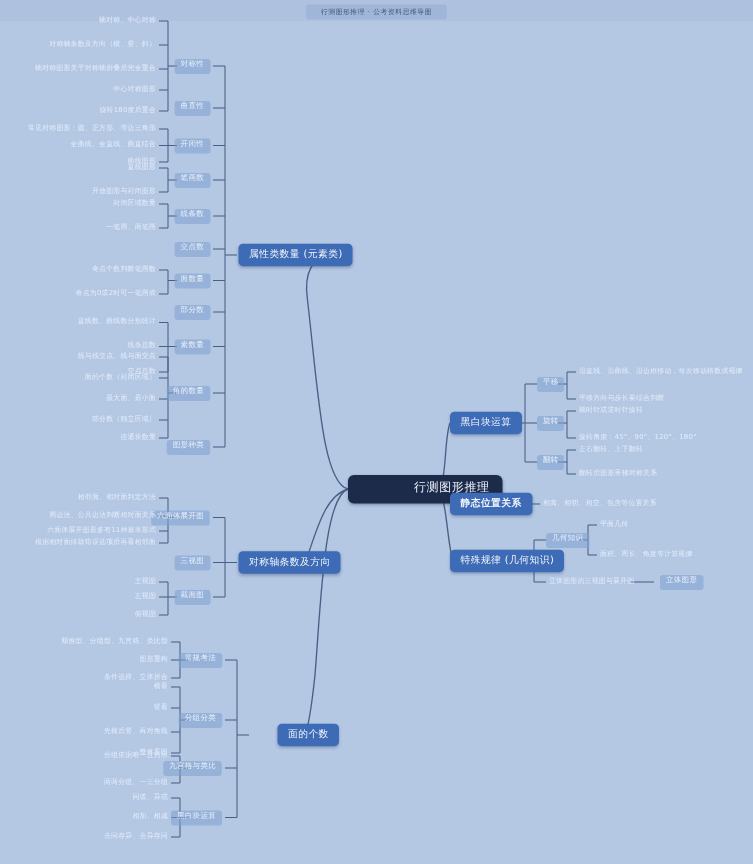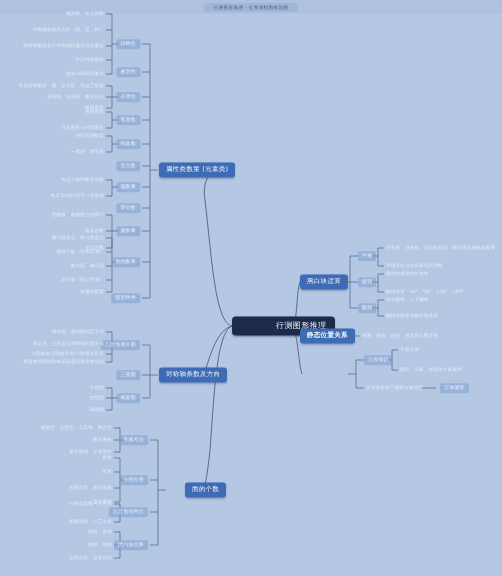--- a/index.html
+++ b/index.html
@@ -226,20 +226,21 @@
     <path d="M420 388 L 436 388"></path>
   </svg>
 
   <div class="node root" style="left:232px;top:326px;padding-left:44px;">行测图形推理</div>
 
   <div class="node branch" style="left:159px;top:170px;text-align:right;">属性类数量 (元素类)</div>
   <div class="node branch" style="left:159px;top:375px;">对称轴条数及方向</div>
   <div class="node branch" style="left:185px;top:490px;">面的个数</div>
   <div class="node branch" style="left:300px;top:282px;">黑白块运算</div>
   <div class="node branch" style="left:300px;top:336px;font-weight:bold;">静态位置关系</div>
+  <div class="node branch" style="left:300px;top:374px;">特殊规律 (几何知识)</div>
 
   <div class="node sub r-align" style="left:140px;top:44px;">对称性</div>
   <div class="node sub r-align" style="left:140px;top:72px;">曲直性</div>
   <div class="node sub r-align" style="left:140px;top:97px;">开闭性</div>
   <div class="node sub r-align" style="left:140px;top:120px;">笔画数</div>
   <div class="node sub r-align" style="left:140px;top:144px;">线条数</div>
   <div class="node sub r-align" style="left:140px;top:166px;">交点数</div>
   <div class="node sub r-align" style="left:140px;top:187px;">面数量</div>
   <div class="node sub r-align" style="left:140px;top:208px;">部分数</div>
   <div class="node sub r-align" style="left:140px;top:231px;">素数量</div>

